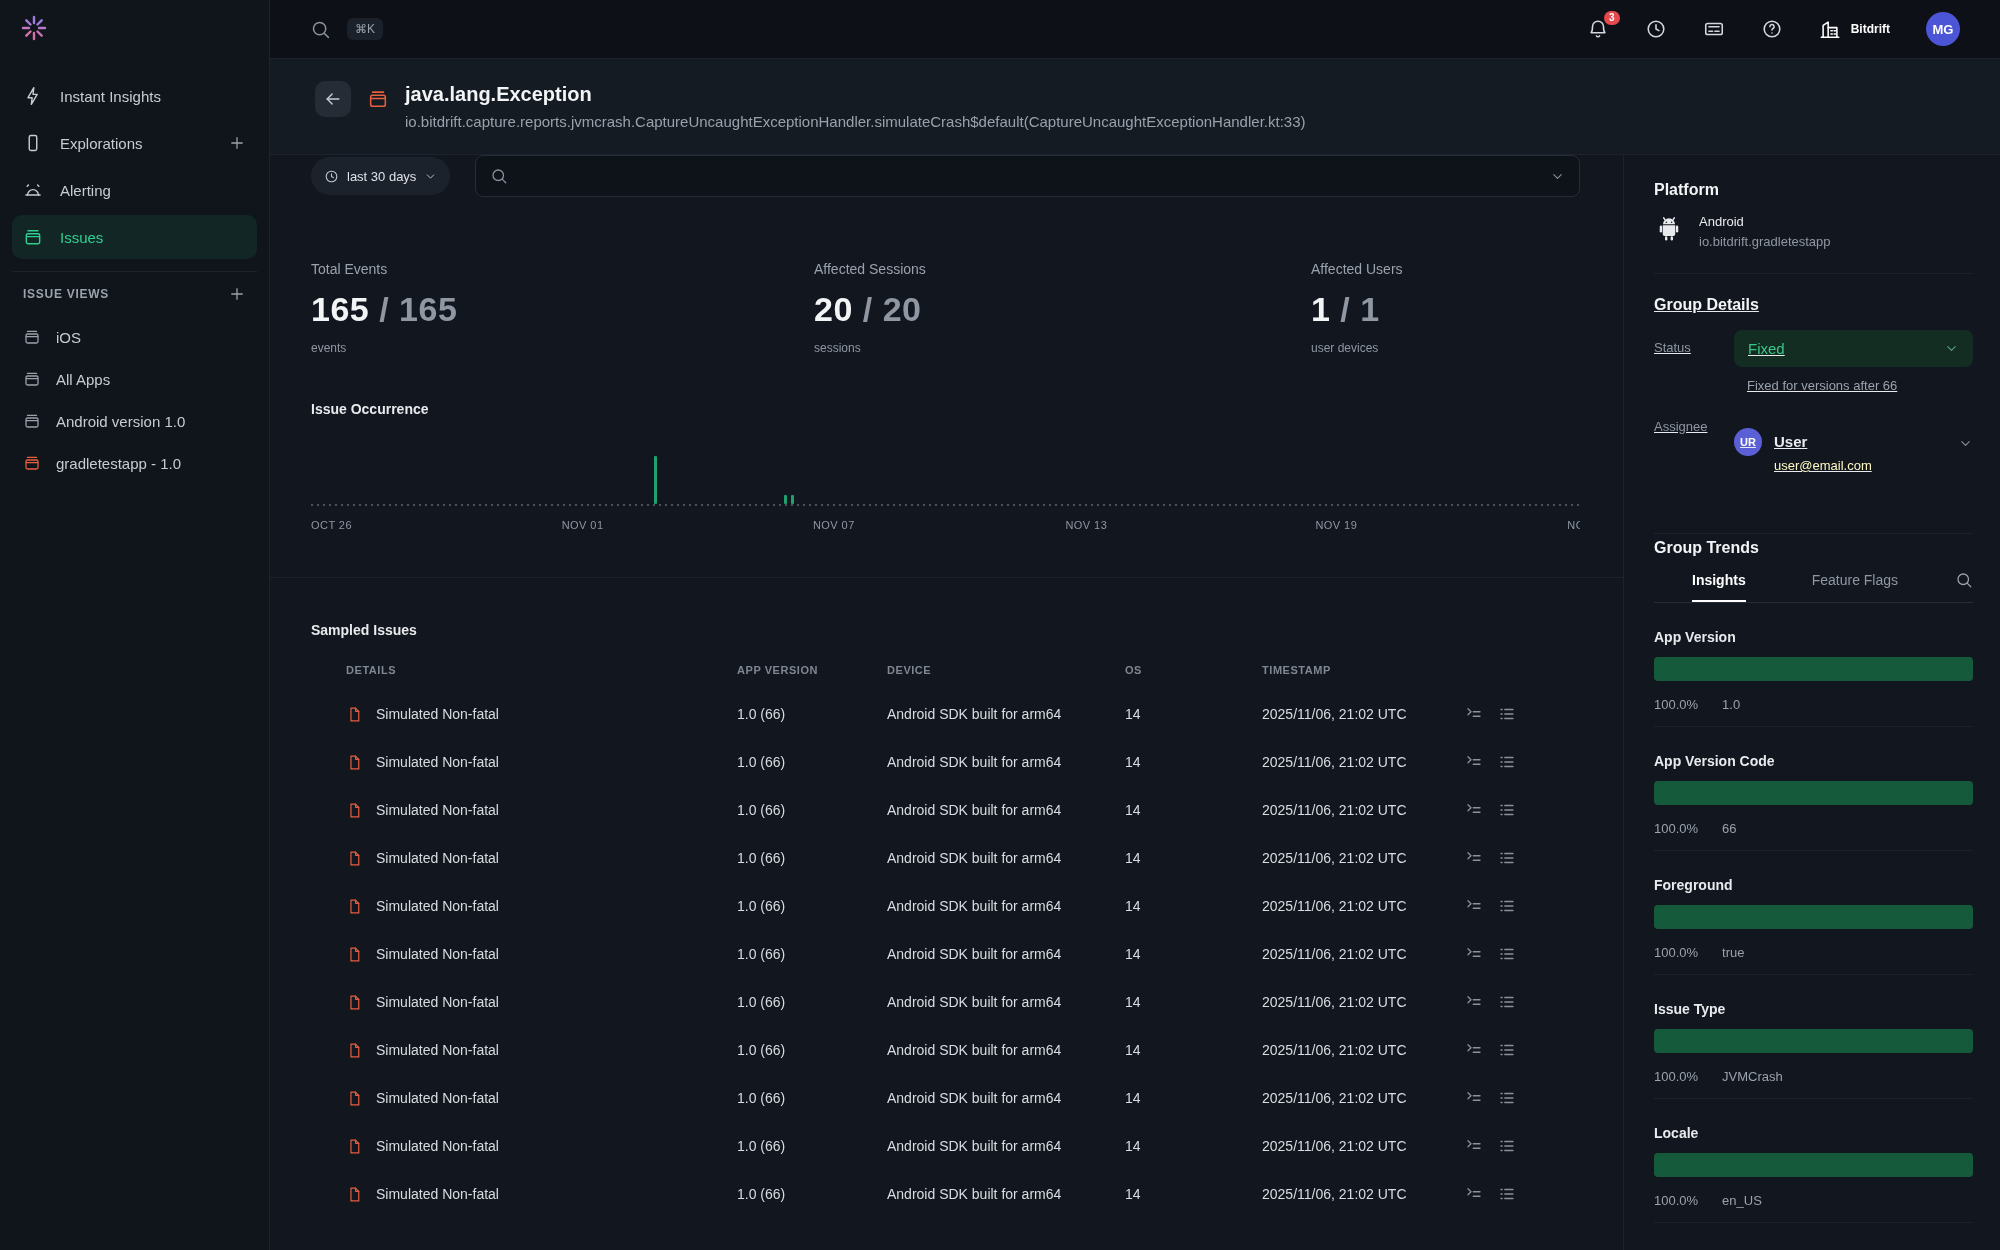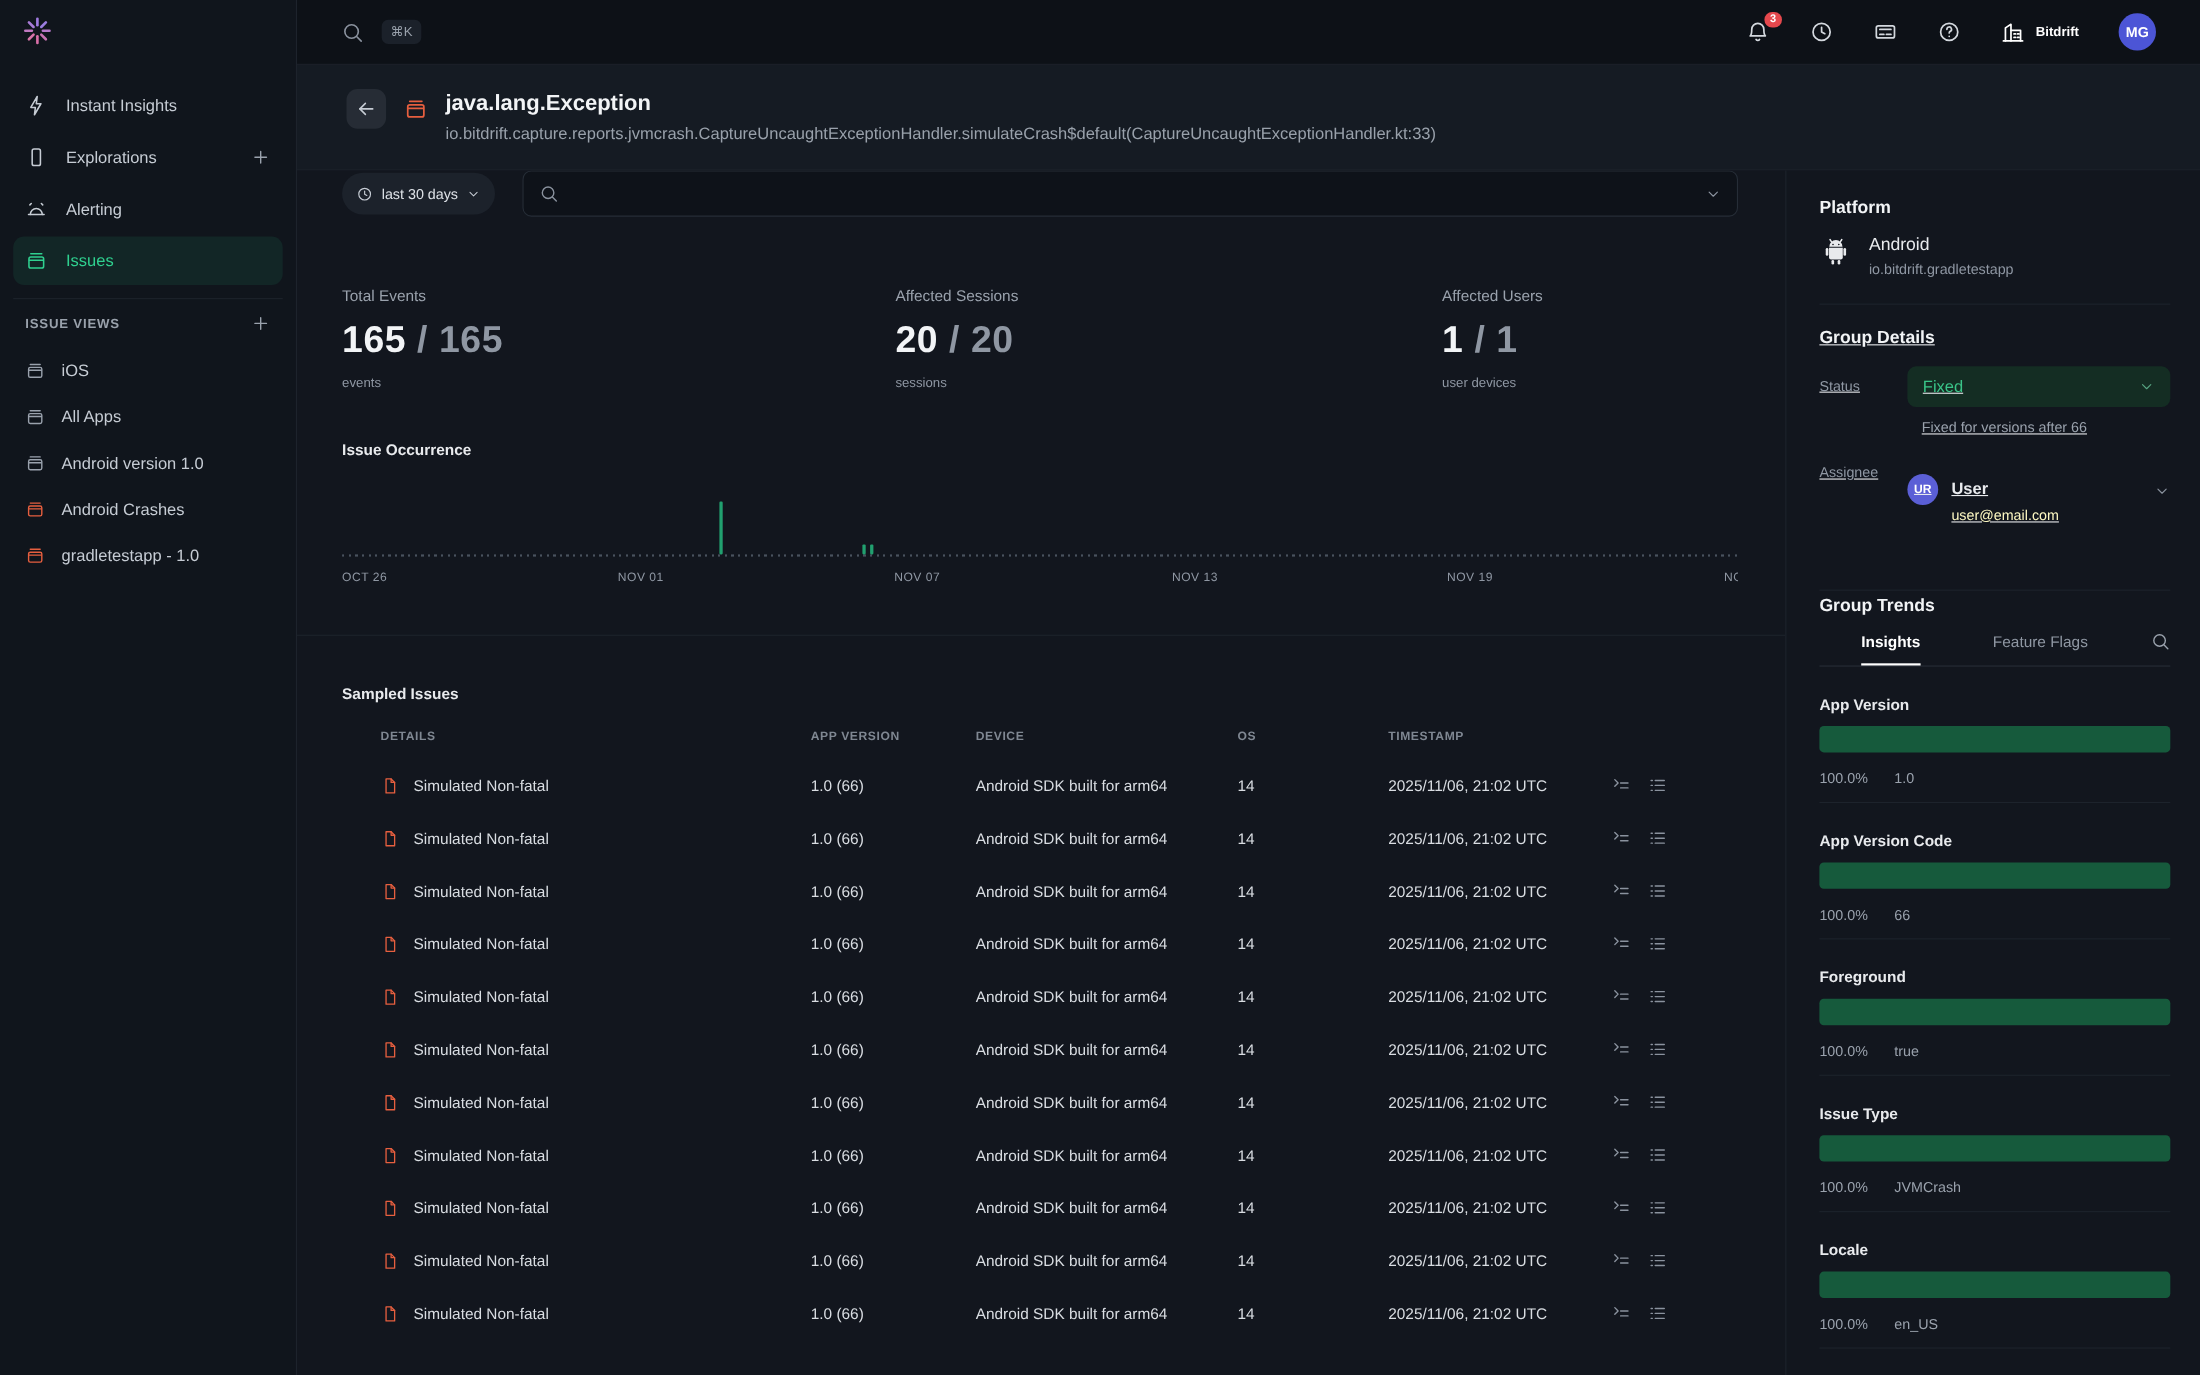--- a/index.html
+++ b/index.html
@@ -89,21 +89,21 @@
   .c-details { display:flex; align-items:center; gap:13px; }
   .c-details svg { color:var(--orange); flex:none; }
   .c-icons { display:flex; align-items:center; gap:15px; color:#8a929e; }
   .c-icons svg { cursor:pointer; }
 
   
   .pblock { border-bottom:1px solid #1d232c; }
   .p-title { font-size:16px; font-weight:700; color:#f2f4f6; }
   .platform { padding:26px 0 24px; }
   .plat-row { display:flex; align-items:flex-start; gap:15px; margin-top:15px; }
-  .plat-name { font-size:16px; color:#e8eaed; }
+  .plat-name { font-size:13px; color:#e8eaed; }
   .plat-bundle { margin-top:5px; font-size:13px; color:#8f97a3; }
 
   .gdetails { padding:22px 0 60px;text-decoration:underline; }
   .kv { display:flex; margin-top:16px; }
   .kv .k { width:80px; font-size:13px; color:#8f97a3; padding-top:10px; flex:none; }
   .kv .v { flex:1; min-width:0; }
   .status-dd { height:37px; border-radius:8px; background:var(--fixedbg); display:flex; align-items:center;
                padding:0 14px; cursor:pointer; }
   .status-dd .sv { font-size:15px; color:var(--fixedtx); }
   .status-dd svg { margin-left:auto; color:#57a381; }
@@ -213,28 +213,20 @@
           </svg>
           <span>All Apps</span>
         </div>
         <div class="view-item">
           <svg class="st" width="18" height="18" viewBox="0 0 24 24" style="color:#9aa2ad">
             <path d="M6 4.5h12"></path>
             <rect x="4" y="8" width="16" height="12" rx="2"></rect>
             <path d="M4.5 11.5h15"></path>
           </svg>
           <span>Android version 1.0</span>
-        </div>
-        <div class="view-item orange">
-          <svg class="st" width="18" height="18" viewBox="0 0 24 24" style="color:#e65f3f">
-            <path d="M6 4.5h12"></path>
-            <rect x="4" y="8" width="16" height="12" rx="2"></rect>
-            <path d="M4.5 11.5h15"></path>
-          </svg>
-          <span>Android Crashes</span>
         </div>
         <div class="view-item orange">
           <svg class="st" width="18" height="18" viewBox="0 0 24 24" style="color:#e65f3f">
             <path d="M6 4.5h12"></path>
             <rect x="4" y="8" width="16" height="12" rx="2"></rect>
             <path d="M4.5 11.5h15"></path>
           </svg>
           <span>gradletestapp - 1.0</span>
         </div>
       </div>

